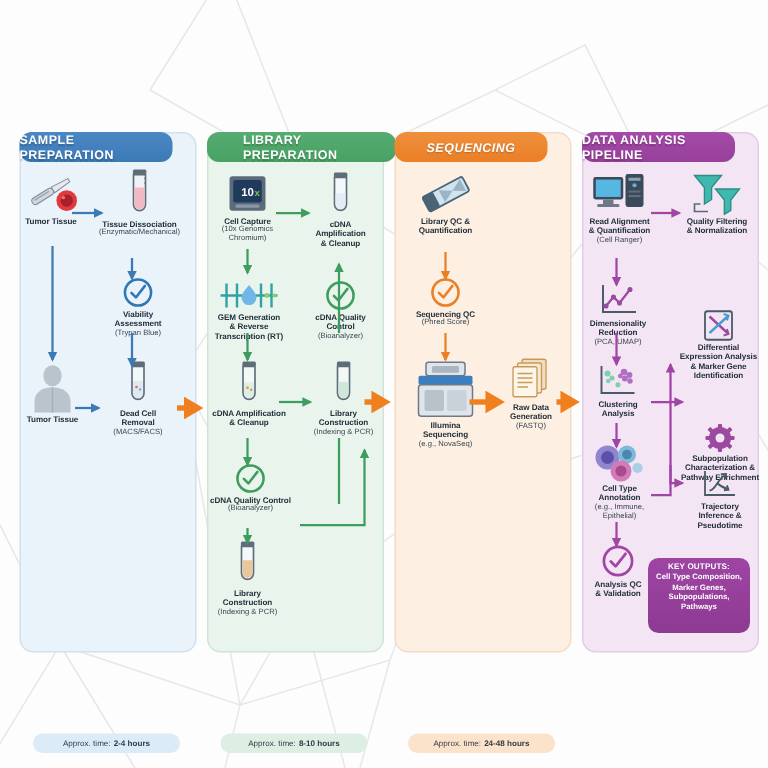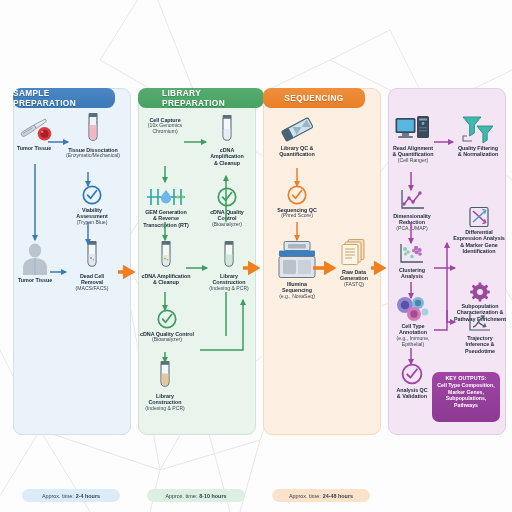--- a/index.html
+++ b/index.html
@@ -17,21 +17,21 @@
   .panel.p2{left:138px;background:#e9f5ec;border:1px solid #cee4d5;}
   .panel.p3{left:263px;background:#fdf0e2;border:1px solid #f3dcc2;}
   .panel.p4{left:388px;background:#f3e5f4;border:1px solid #e2cde6;}
 
   .phead{position:absolute;top:88px;width:102px;height:20px;border-radius:8px;
     display:flex;align-items:center;justify-content:center;
     color:#fff;font-size:8.3px;font-weight:bold;letter-spacing:.35px;
     text-shadow:0 1px 1px rgba(0,0,0,.22);}
   .phead.p1{left:13px;background:linear-gradient(#4a87c4,#3c7ab6);}
   .phead.p2{left:138px;background:linear-gradient(#57ab70,#47a263);padding-left:24px;}
-  .phead.p3{left:263px;background:linear-gradient(#ef8f3c,#ea7f26);}
+  .phead.p3{left:263px;background:linear-gradient(#ef8f3c,#ea7f26);font-style:italic;}
   .phead.p4{left:388px;background:linear-gradient(#a44aa8,#97409b);}
 
   .node{position:absolute;text-align:center;}
   .node .lbl{font-size:5.4px;font-weight:bold;line-height:1.18;color:#23303c;
     letter-spacing:-.05px;margin-top:1px;}
   .node .sub{font-size:5.1px;font-weight:normal;line-height:1.15;color:#3a4752;}
   .ico{display:flex;align-items:center;justify-content:center;}
 
   .timebox{position:absolute;bottom:10px;height:13px;border-radius:7px;
     display:flex;align-items:center;justify-content:center;
@@ -79,20 +79,21 @@
 <div class="board">
 
   <div class="panel p1"></div>
   <div class="panel p2"></div>
   <div class="panel p3"></div>
   <div class="panel p4"></div>
 
   <div class="phead p1">SAMPLE PREPARATION</div>
   <div class="phead p2">LIBRARY PREPARATION</div>
   <div class="phead p3">SEQUENCING</div>
+  <div class="phead p4">DATA ANALYSIS PIPELINE</div>
 
   <svg class="board" style="z-index:3;pointer-events:none" viewBox="0 0 512 512">
     <defs>
       <marker id="ab" markerWidth="5" markerHeight="5" refX="3.6" refY="2.5" orient="auto">
         <path d="M0 0.4 L4.4 2.5 L0 4.6 z" fill="#3c7ab6"></path>
         </marker>
       <marker id="ag" markerWidth="5" markerHeight="5" refX="3.6" refY="2.5" orient="auto">
         <path d="M0 0.4 L4.4 2.5 L0 4.6 z" fill="#3d9c5e"></path>
         </marker>
       <marker id="ao" markerWidth="5" markerHeight="5" refX="3.6" refY="2.5" orient="auto">
@@ -220,20 +221,29 @@
         <circle cx="8" cy="18" r=".9" fill="#e06a6a"></circle>
         <circle cx="10.4" cy="19.6" r=".8" fill="#6aa9e0"></circle>
       </svg>
     </div>
     <div class="lbl" style="white-space:pre-line">Dead Cell
 Removal</div>
     <div class="sub">(MACS/FACS)</div>
   </div>
 
   <div class="node" style="left:141px;top:116px;width:48px">
+    <div class="ico">
+      <svg width="30" height="28" viewBox="0 0 30 28">
+        <rect x="3" y="1.5" width="24" height="23" rx="2" fill="#5c6b7a"></rect>
+        <rect x="5.5" y="4" width="19" height="15" rx="1.5" fill="#1f3a5c"></rect>
+        <text x="15" y="14.6" font-family="Liberation Sans, sans-serif" font-size="7.6" font-weight="bold" fill="#fff" text-anchor="middle">10</text>
+        <text x="21.5" y="14.6" font-family="Liberation Sans, sans-serif" font-size="6.4" font-weight="bold" fill="#79c24c" text-anchor="middle">x</text>
+        <rect x="7" y="20.3" width="16" height="2.2" rx="1" fill="#8a98a6"></rect>
+      </svg>
+    </div>
     <div class="lbl">Cell Capture</div>
     <div class="sub" style="white-space:pre-line">(10x Genomics
 Chromium)</div>
   </div>
 
   <div class="node" style="left:206px;top:114px;width:42px">
     <div class="ico">
       <svg width="18" height="32" viewBox="0 0 18 32">
         <rect x="4.6" y="1" width="9" height="3.2" rx="1" fill="#5e6d7a"></rect>
         <path d="M5 4.2 h8 v18 a4 4 0 0 1 -8 0 z" fill="#f3f8fa" stroke="#5e6d7a" stroke-width="1.1"></path>

